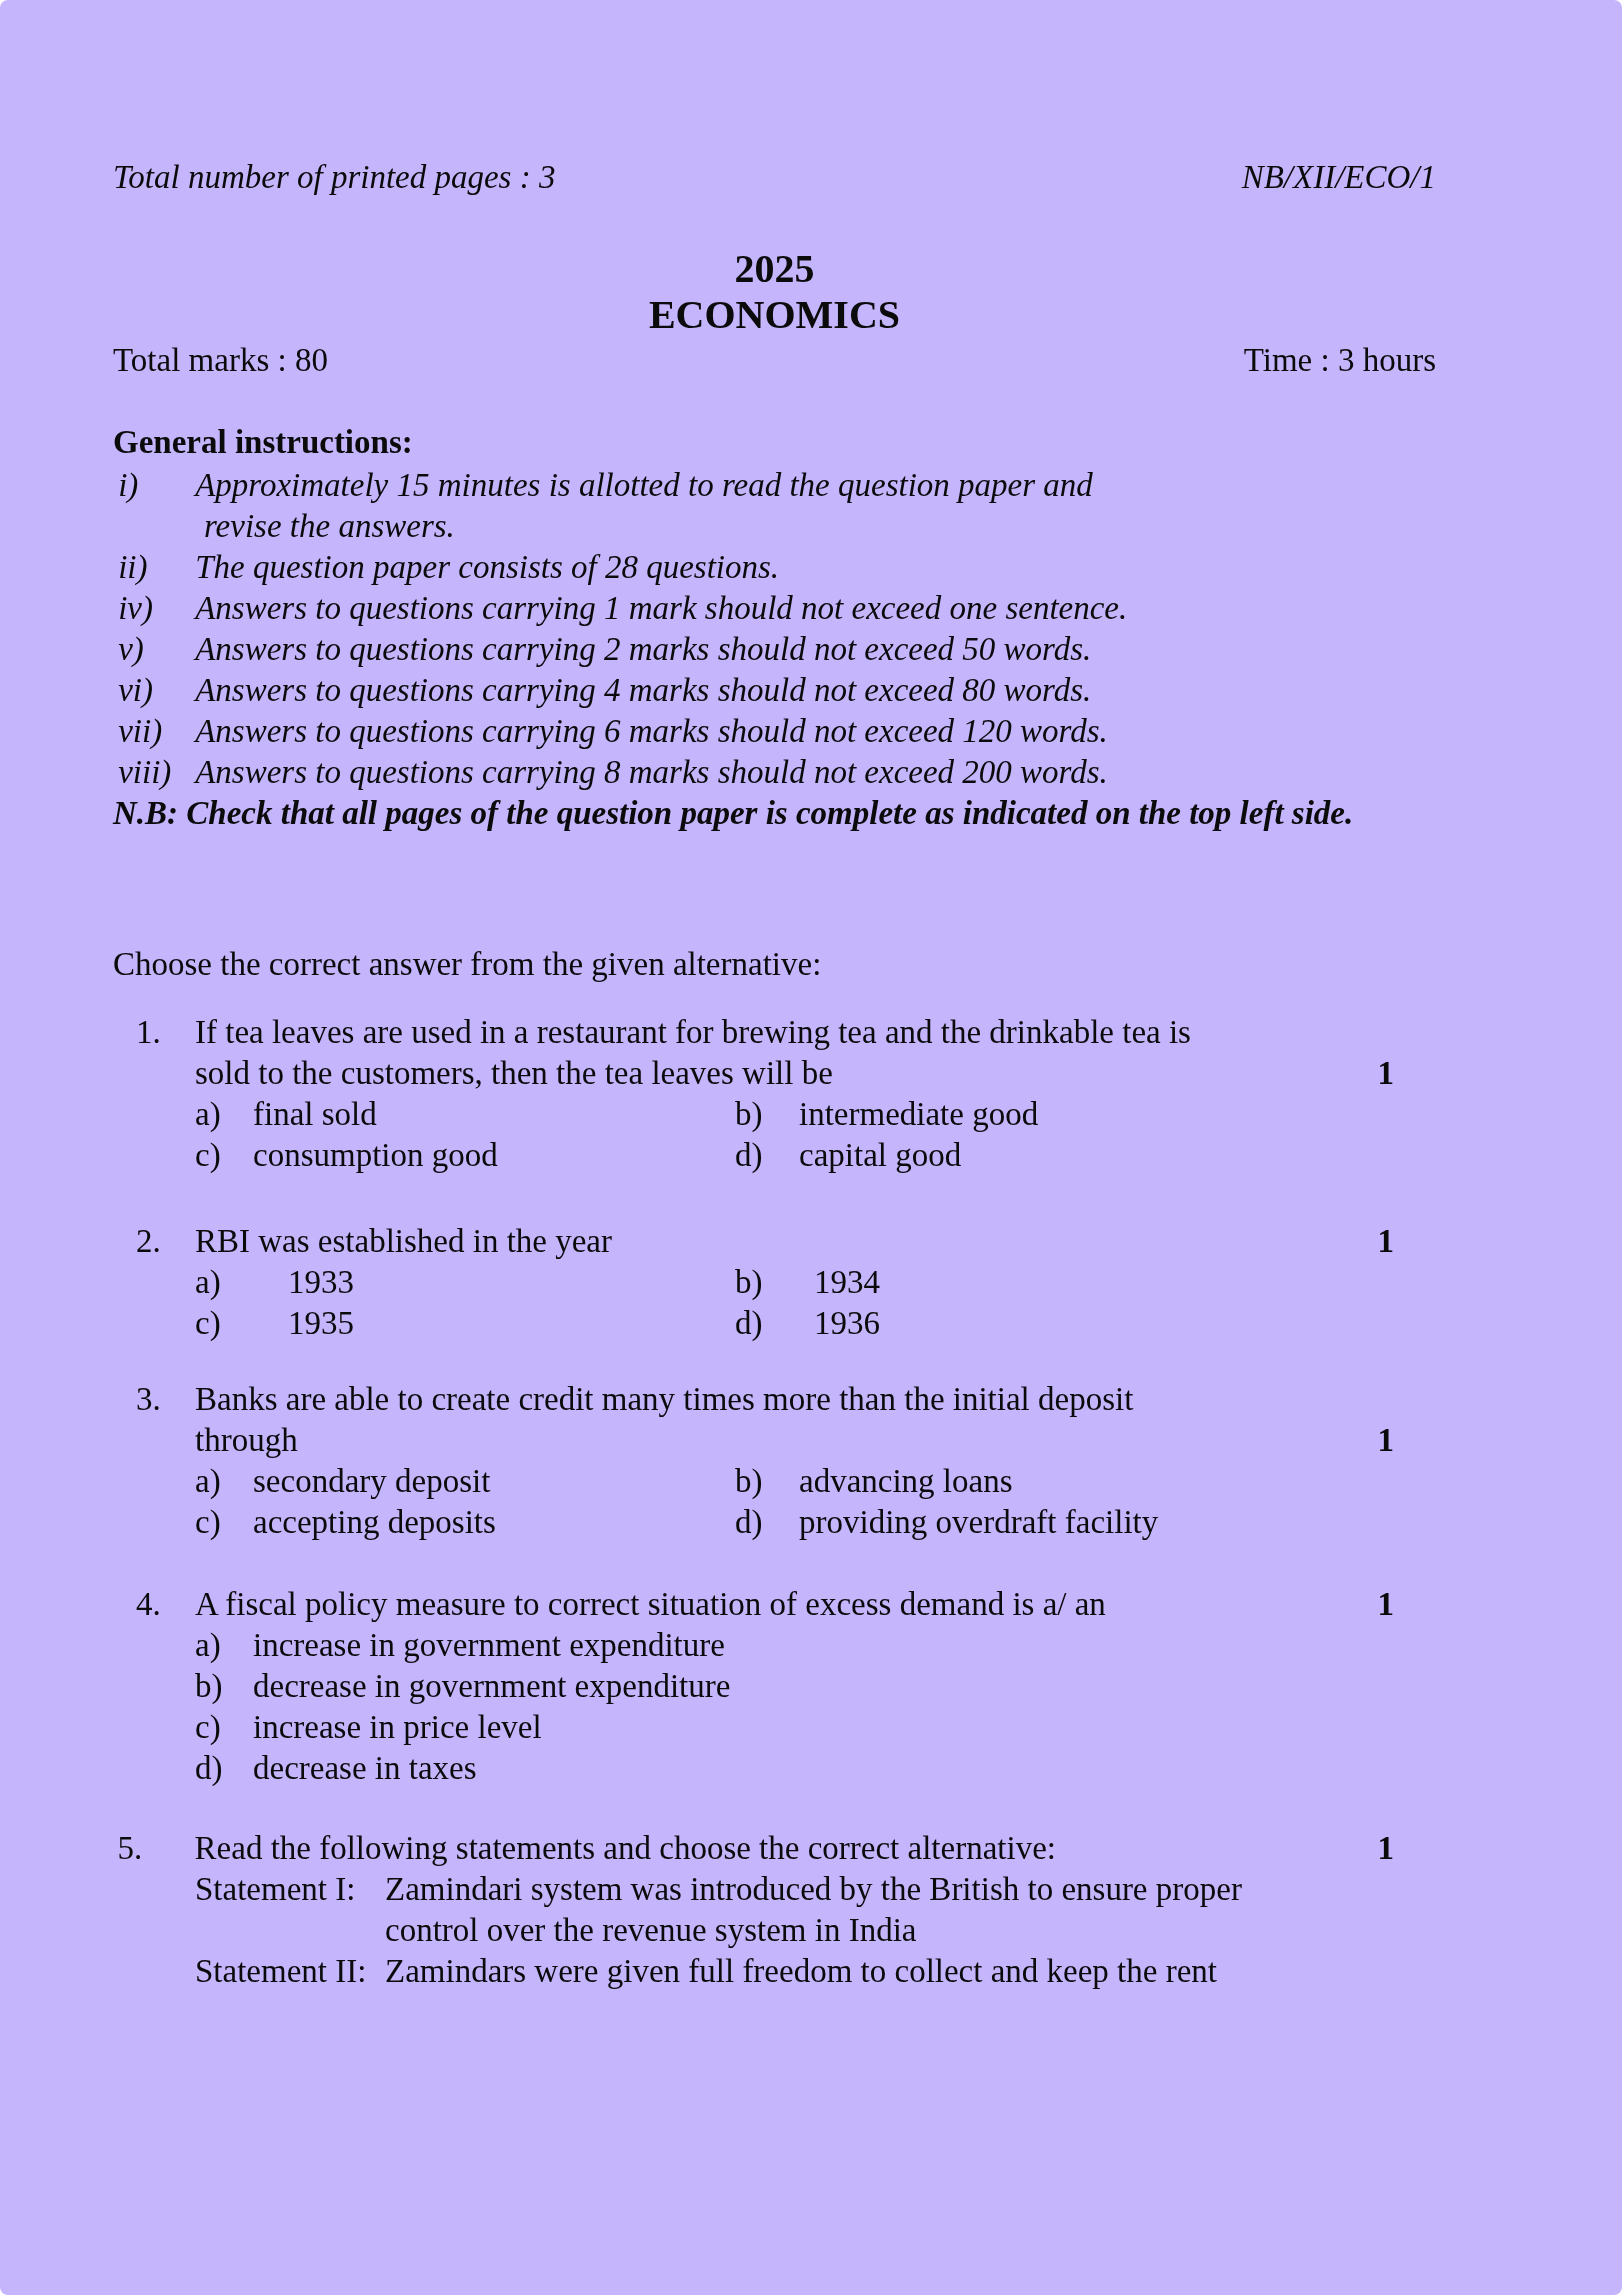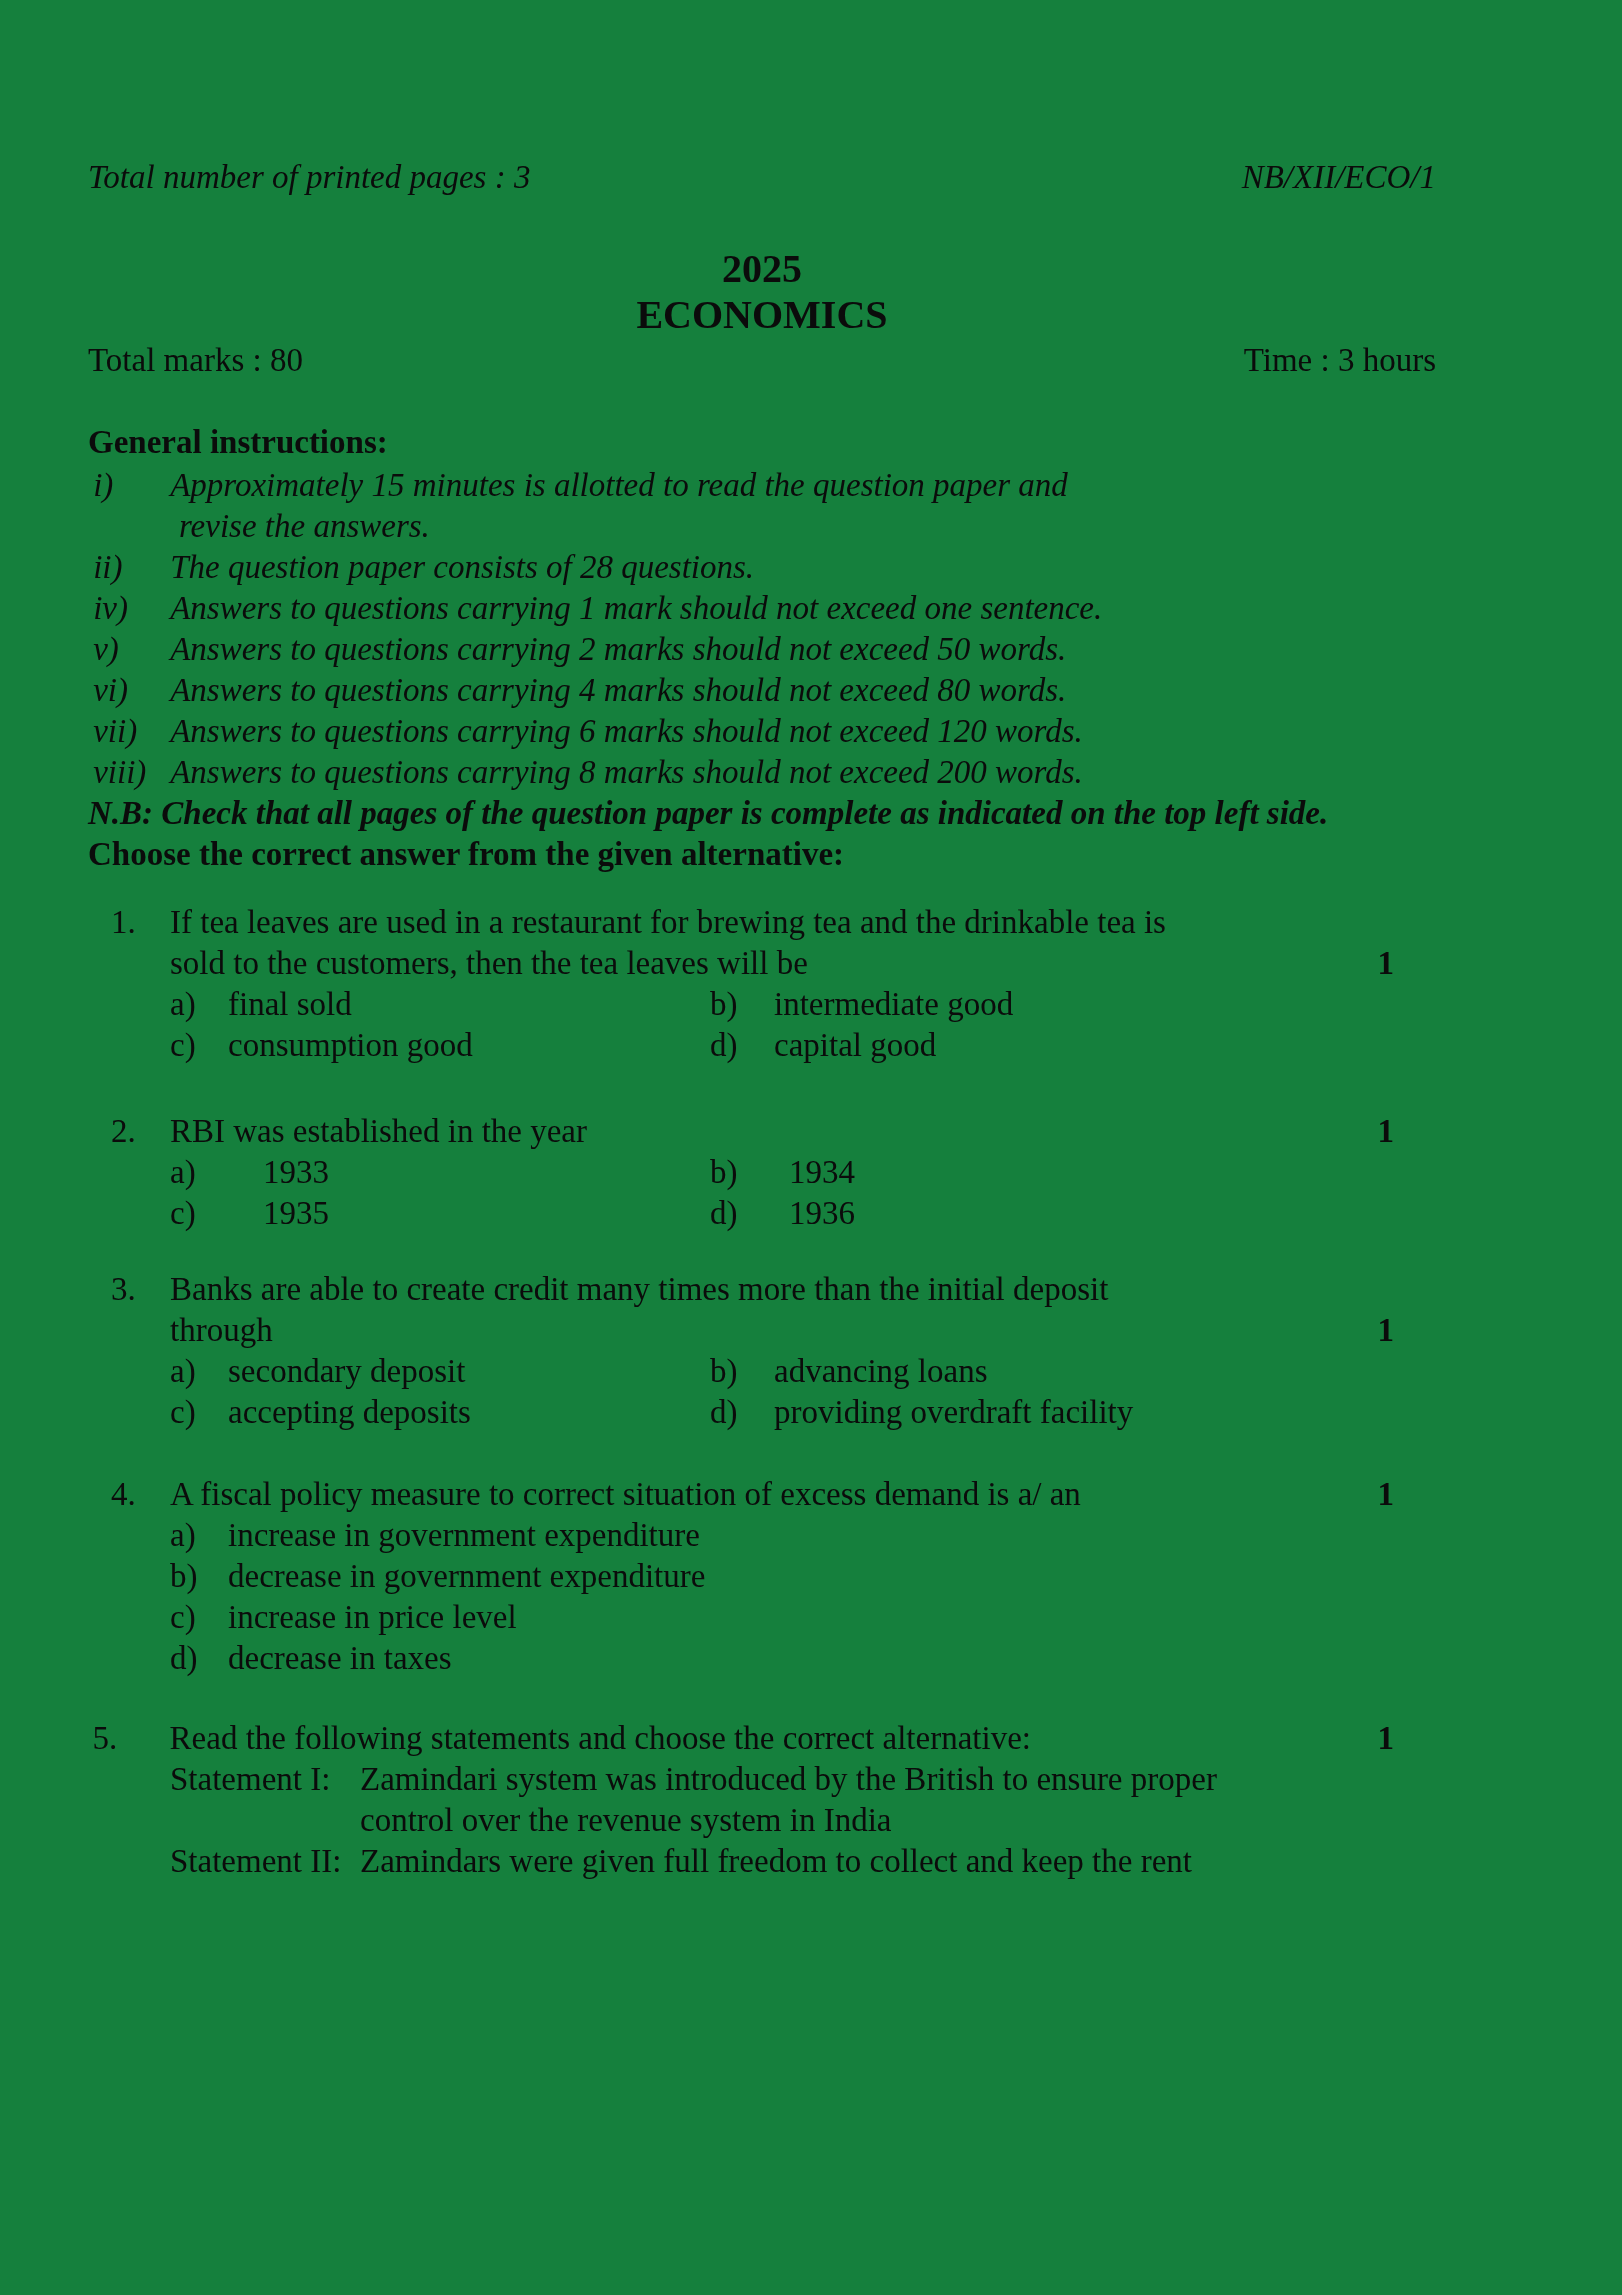--- a/index.html
+++ b/index.html
@@ -1,36 +1,37 @@
 <!DOCTYPE html>
 <html style="font-size:10.5px"><head>
 <meta charset="utf-8">
 <style>
   * { margin:0; padding:0; box-sizing:border-box; }
   html,body { background:#ffffff; }
   body { width:1622px; height:2295px; overflow:hidden; }
   .page {
     position:relative;
     width:1622px; height:2295px;
-    background:#15803d;
+    background:#c4b5fd;
     color:#0b0b0b;
     font-family:"Liberation Serif", serif;
-    padding:157px 186px 0 88px;
+    padding:157px 186px 0 113px;
+    border-radius:8px;
   }
   .line { font-size:33px; line-height:41px; white-space:nowrap; }
   .hdr-row { display:flex; justify-content:space-between; font-style:italic; }
   .marks-row { display:flex; justify-content:space-between; margin-top:2px; }
   .title { font-weight:bold; font-size:40px; line-height:46px; text-align:center; white-space:nowrap; }
   .gi-heading { font-weight:bold; margin-top:41px; }
   .gi-list { font-style:italic; margin-top:2px; }
   .gi-item { display:flex; }
   .gi-num { flex:0 0 77px; margin-left:5.2px; }
   .gi-cont { padding-left:91px; }
   .nb { font-weight:bold; font-style:italic; }
-  .section-heading { font-weight:bold; }
+  .section-heading { font-weight:normal; margin-top:110px; }
   .question { position:relative; }
   .q-first { display:flex; }
   .q-num { flex:0 0 59px; margin-left:23px; }
   .q-num-5 { flex:0 0 77px; margin-left:4.6px; }
   .q-cont { padding-left:82px; }
   .mark { position:absolute; right:42px; top:0; font-weight:bold; font-size:33px; line-height:41px; }
   .mark.line2 { top:41px; }
   .opts { margin-left:82px; display:grid; grid-template-columns:540px auto; }
   .opts-v { margin-left:82px; }
   .opt { display:flex; }

